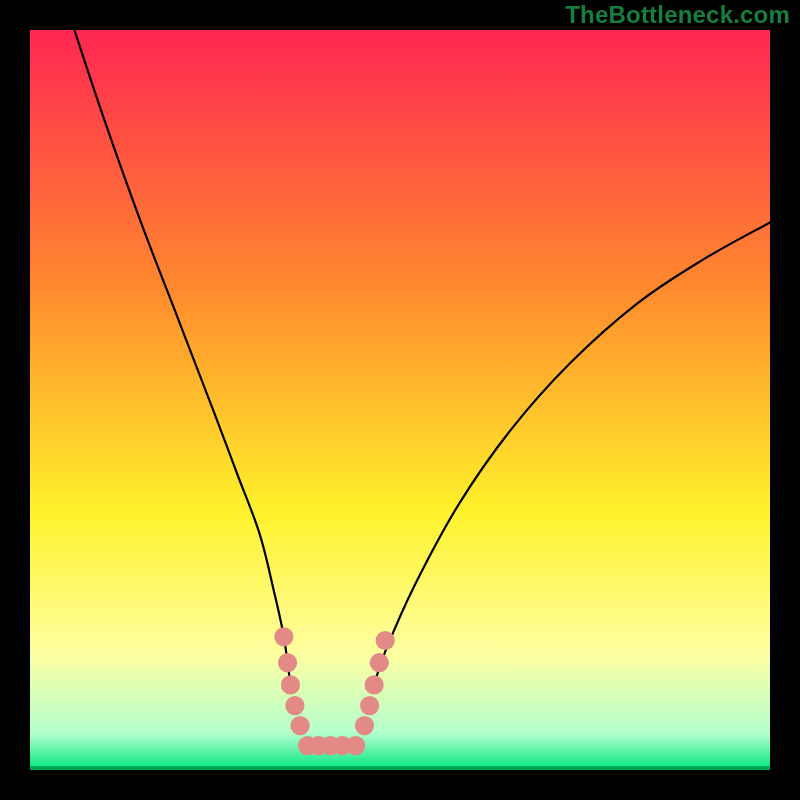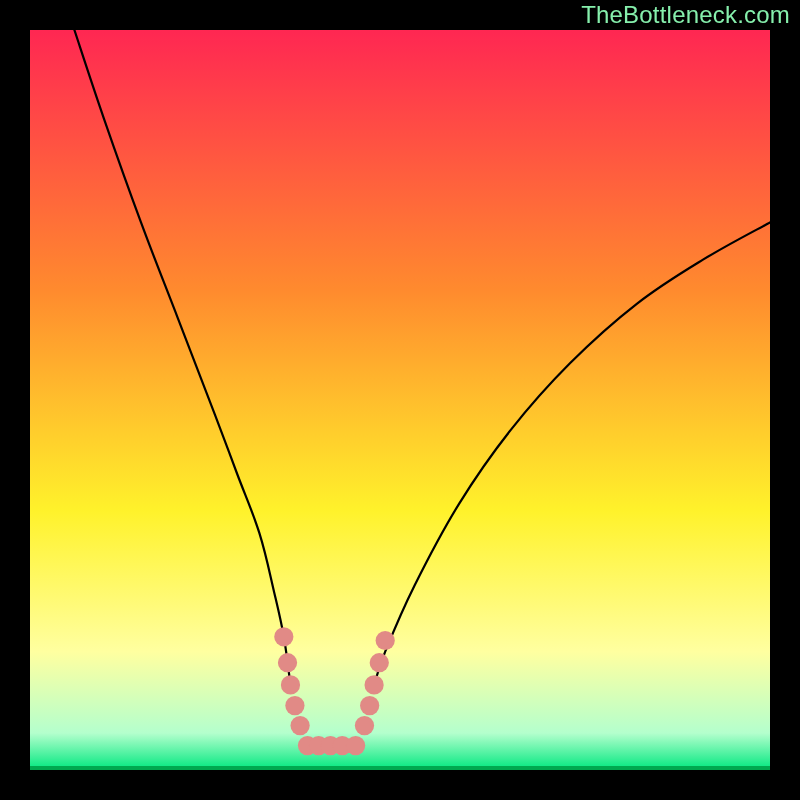--- a/index.html
+++ b/index.html
@@ -23,23 +23,23 @@
     position: absolute;
     left: 30px;
     top: 30px;
     width: 740px;
     height: 740px;
   }
   .watermark {
     position: absolute;
     top: 1px;
     right: 10px;
-    color: #86efac;
+    color: #15803d;
     font-size: 24px;
-    font-weight: 400;
+    font-weight: 700;
     letter-spacing: 0.2px;
     user-select: none;
   }
 </style>
 </head>
 <body>
 
 <div class="frame">
   <div class="watermark">TheBottleneck.com</div>
   <svg class="plot" viewBox="0 0 740 740" preserveAspectRatio="none">

